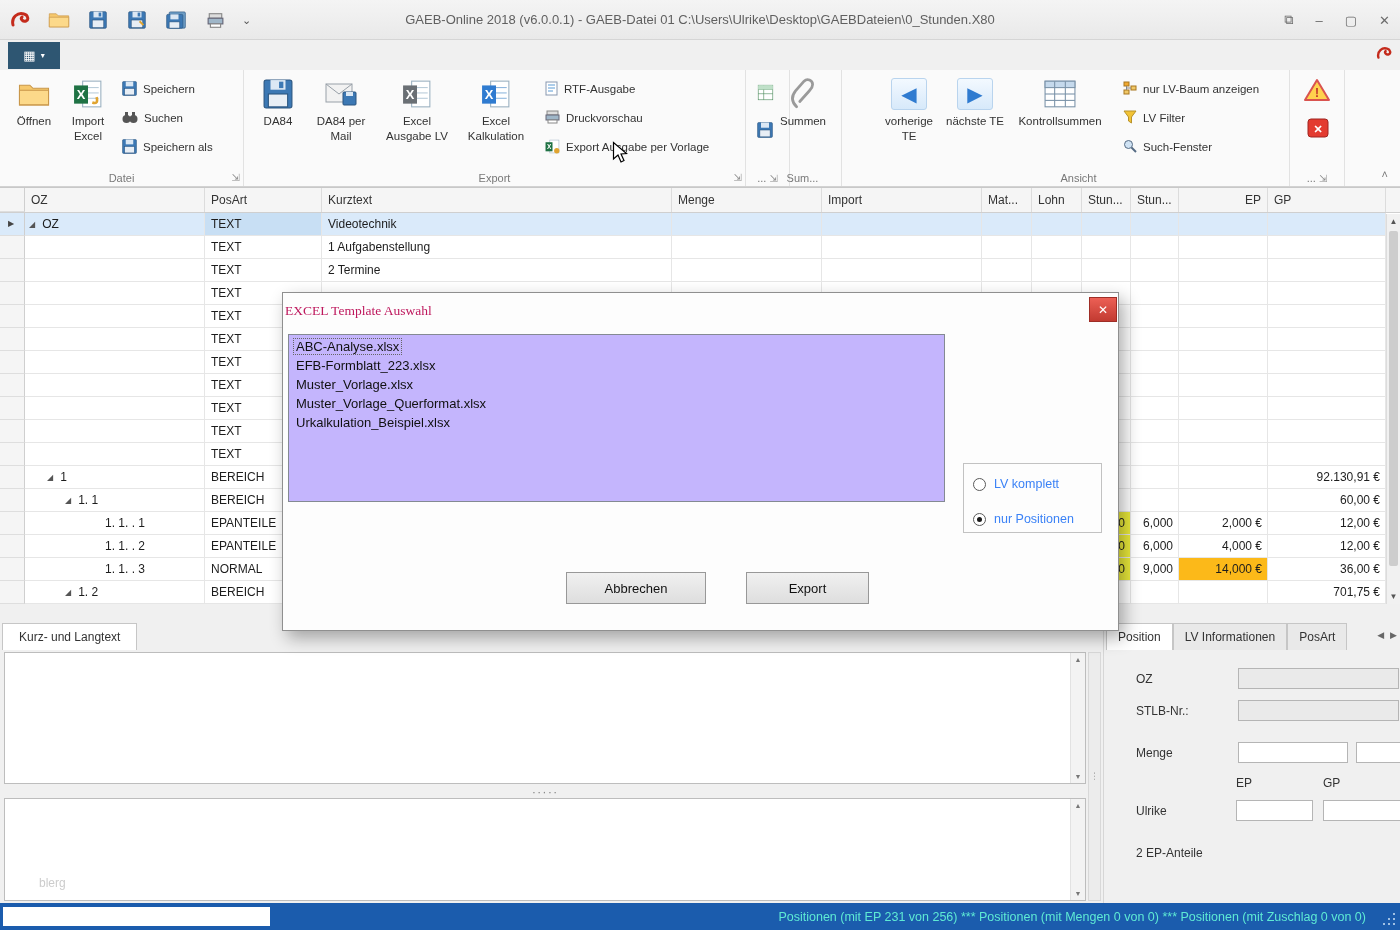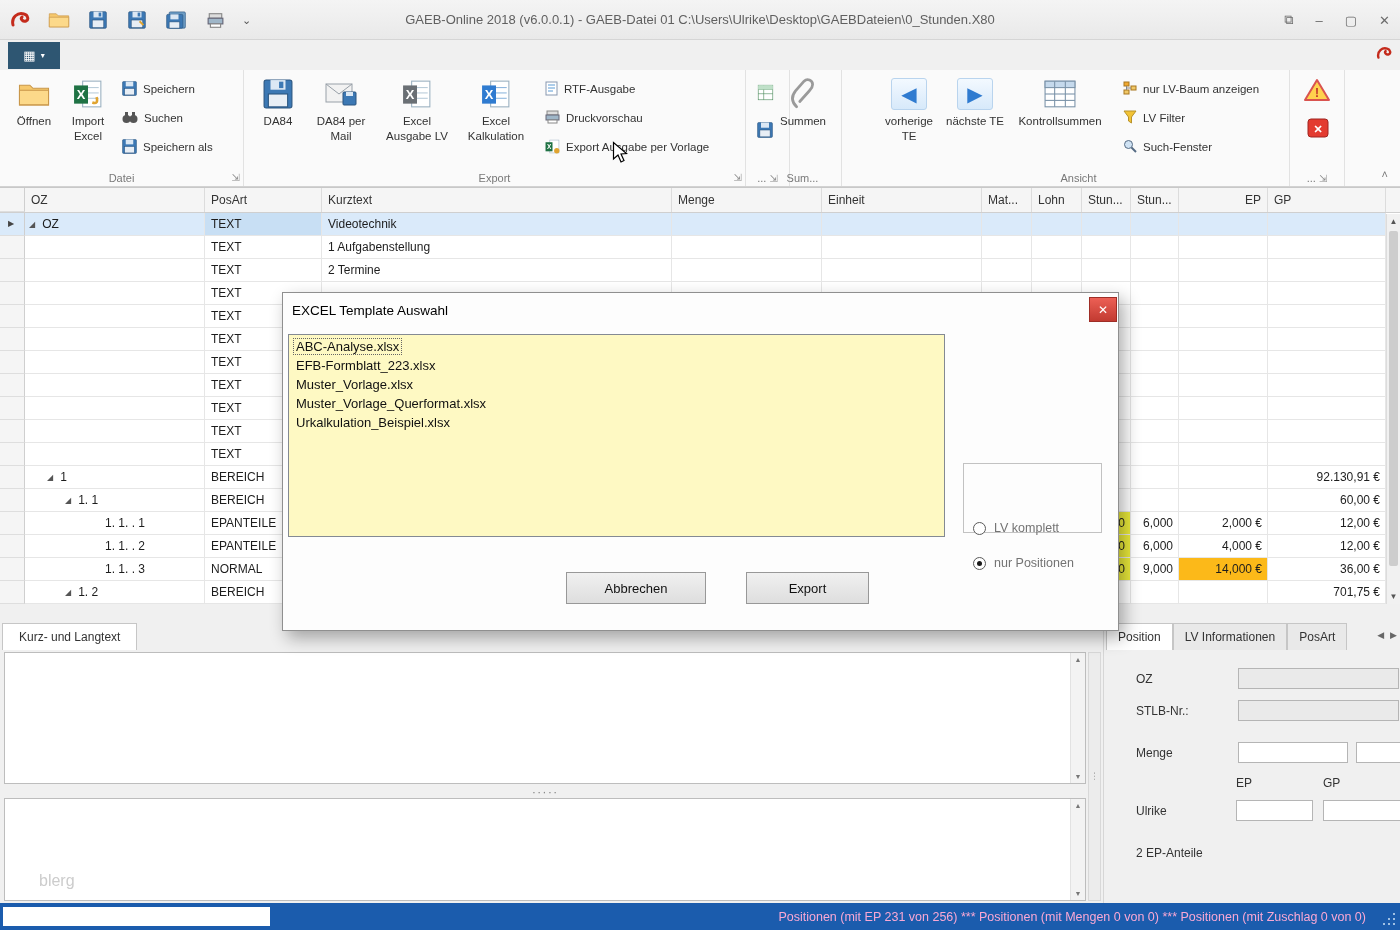--- a/index.html
+++ b/index.html
@@ -61,49 +61,49 @@
 
   
   .bl-tabstrip{position:absolute;left:0;top:622px;width:1103px;height:28px;background:#f0f0f0;}
   .bl-tab{position:absolute;left:2px;top:1px;height:27px;padding:6px 16px;background:#fff;border:1px solid #c6c6c6;border-bottom:none;font-size:12px;color:#333;}
   .text-area{position:absolute;left:4px;width:1082px;background:#fff;border:1px solid #bdbdbd;}
   .ta1{top:652px;height:132px;}
   .ta2{top:798px;height:103px;}
   .ta-scroll{position:absolute;right:0;top:0;bottom:0;width:15px;background:#f3f3f3;border-left:1px solid #e2e2e2;display:flex;flex-direction:column;justify-content:space-between;align-items:center;padding:3px 0;font-size:7px;color:#777;}
   .h-splitter{position:absolute;left:4px;top:784px;width:1082px;height:14px;display:flex;align-items:center;justify-content:center;color:#8a8a8a;font-size:13px;letter-spacing:1px;}
   .v-splitter{position:absolute;left:1088px;top:652px;width:13px;height:249px;background:#ececec;border:1px solid #d8d8d8;display:flex;align-items:center;justify-content:center;color:#999;font-size:9px;line-height:3px;}
-  .watermark{position:absolute;left:34px;bottom:10px;color:#cccccc;font-size:16px;}
+  .watermark{position:absolute;left:34px;bottom:10px;color:#cccccc;font-size:12px;}
 
   
   .rpanel{position:absolute;left:1103px;top:622px;width:297px;height:281px;background:#f0f0f0;border-left:1px solid #d6d6d6;}
   #side-tabs{position:absolute;left:2px;top:1px;right:36px;height:27px;display:flex;align-items:flex-end;overflow:hidden;}
   .rp-tab{padding:6px 11px;font-size:12px;border:1px solid #c6c6c6;border-bottom:none;background:#e9e9e9;color:#333;white-space:nowrap;flex:none;}
   .rp-tab.active{background:#fff;}
   .rp-tab-scroll{position:absolute;right:3px;top:8px;display:flex;gap:6px;font-size:9px;color:#666;}
   .field-label{position:absolute;font-size:12px;color:#333;white-space:nowrap;}
   .field{position:absolute;height:21px;border:1px solid #b5b5b5;background:#fff;}
   .field.disabled{background:#eaeaea;}
 
   
   .statusbar{position:absolute;left:0;top:903px;width:100%;height:27px;background:#1b5cad;}
   .sb-progress{position:absolute;left:3px;top:4px;width:267px;height:19px;background:#fff;}
-  .sb-text{position:absolute;right:34px;top:7px;color:#f9a8d4;font-size:12.5px;white-space:nowrap;}
+  .sb-text{position:absolute;right:34px;top:7px;color:#5eead4;font-size:12.5px;white-space:nowrap;}
   .sb-grip{position:absolute;right:5px;bottom:5px;width:12px;height:12px;}
   .sb-grip i{position:absolute;width:2px;height:2px;background:#9fc0e4;}
 
   
   .dialog{position:absolute;left:282px;top:292px;width:837px;height:339px;background:#fdfdfd;border:1px solid #8f8f8f;box-shadow:5px 7px 16px rgba(0,0,0,0.32);z-index:50;}
-  .dlg-title{position:absolute;left:9px;top:10px;font-size:13.5px;color:#000000;}
+  .dlg-title{position:absolute;left:2px;top:10px;font-size:13.5px;color:#be185d;font-family:Liberation Serif, serif;}
   .dlg-close{position:absolute;right:1px;top:4px;width:28px;height:25px;background:linear-gradient(#ec6055,#c23a31);border:1px solid #9e2d26;color:#fff;display:flex;align-items:center;justify-content:center;font-size:12px;}
-  .dlg-list{position:absolute;left:5px;top:41px;width:657px;height:203px;background:#fef9c3;border:1px solid #848a93;padding:3px 2px;overflow:hidden;}
+  .dlg-list{position:absolute;left:5px;top:41px;width:657px;height:168px;background:#c4b5fd;border:1px solid #848a93;padding:3px 2px;overflow:hidden;}
   .file-item{font-size:13px;height:19px;padding:1px 3px;white-space:nowrap;color:#111;}
   .file-item span{padding:0 2px;}
   .file-item.focused span{outline:1px dotted #666;}
   .dlg-group{position:absolute;left:680px;top:170px;width:139px;height:70px;border:1px solid #c2c2c2;}
-  .radio-row{position:absolute;left:9px;display:flex;align-items:center;gap:8px;font-size:12.5px;color:#737373;margin-top:44px;}
+  .radio-row{position:absolute;left:9px;display:flex;align-items:center;gap:8px;font-size:12.5px;color:#3b82f6;}
   .radio{width:13px;height:13px;border:1px solid #5a5a5a;border-radius:50%;background:#fff;position:relative;flex:none;}
   .radio.checked::after{content:"";position:absolute;left:3px;top:3px;width:5px;height:5px;border-radius:50%;background:#1a1a1a;}
   .dlg-btn{position:absolute;top:279px;height:32px;background:linear-gradient(#f0f0f0,#dedede);border:1px solid #989898;font-size:13px;display:flex;align-items:center;justify-content:center;color:#111;}
   .btn-cancel{left:283px;width:140px;}
   .btn-export{left:463px;width:123px;}
 
   .cursor{position:absolute;left:612px;top:141px;z-index:100;pointer-events:none;}
 </style>
 </head>
 <body>
@@ -419,21 +419,21 @@
     <span class="collapse-chevron">˄</span>
   </div>
 
   <div class="grid">
     <div class="grid-header" id="grid-header">
         <div class="hcell rowhead"></div>
         <div class="hcell">OZ</div>
         <div class="hcell">PosArt</div>
         <div class="hcell">Kurztext</div>
         <div class="hcell">Menge</div>
-        <div class="hcell">Einheit</div>
+        <div class="hcell">Import</div>
         <div class="hcell">Mat...</div>
         <div class="hcell">Lohn</div>
         <div class="hcell">Stun...</div>
         <div class="hcell">Stun...</div>
         <div class="hcell num">EP</div>
         <div class="hcell">GP</div>
       </div>
     <div id="grid-body">
         <div class="grid-row sel">
           <div class="gc rowhead">

